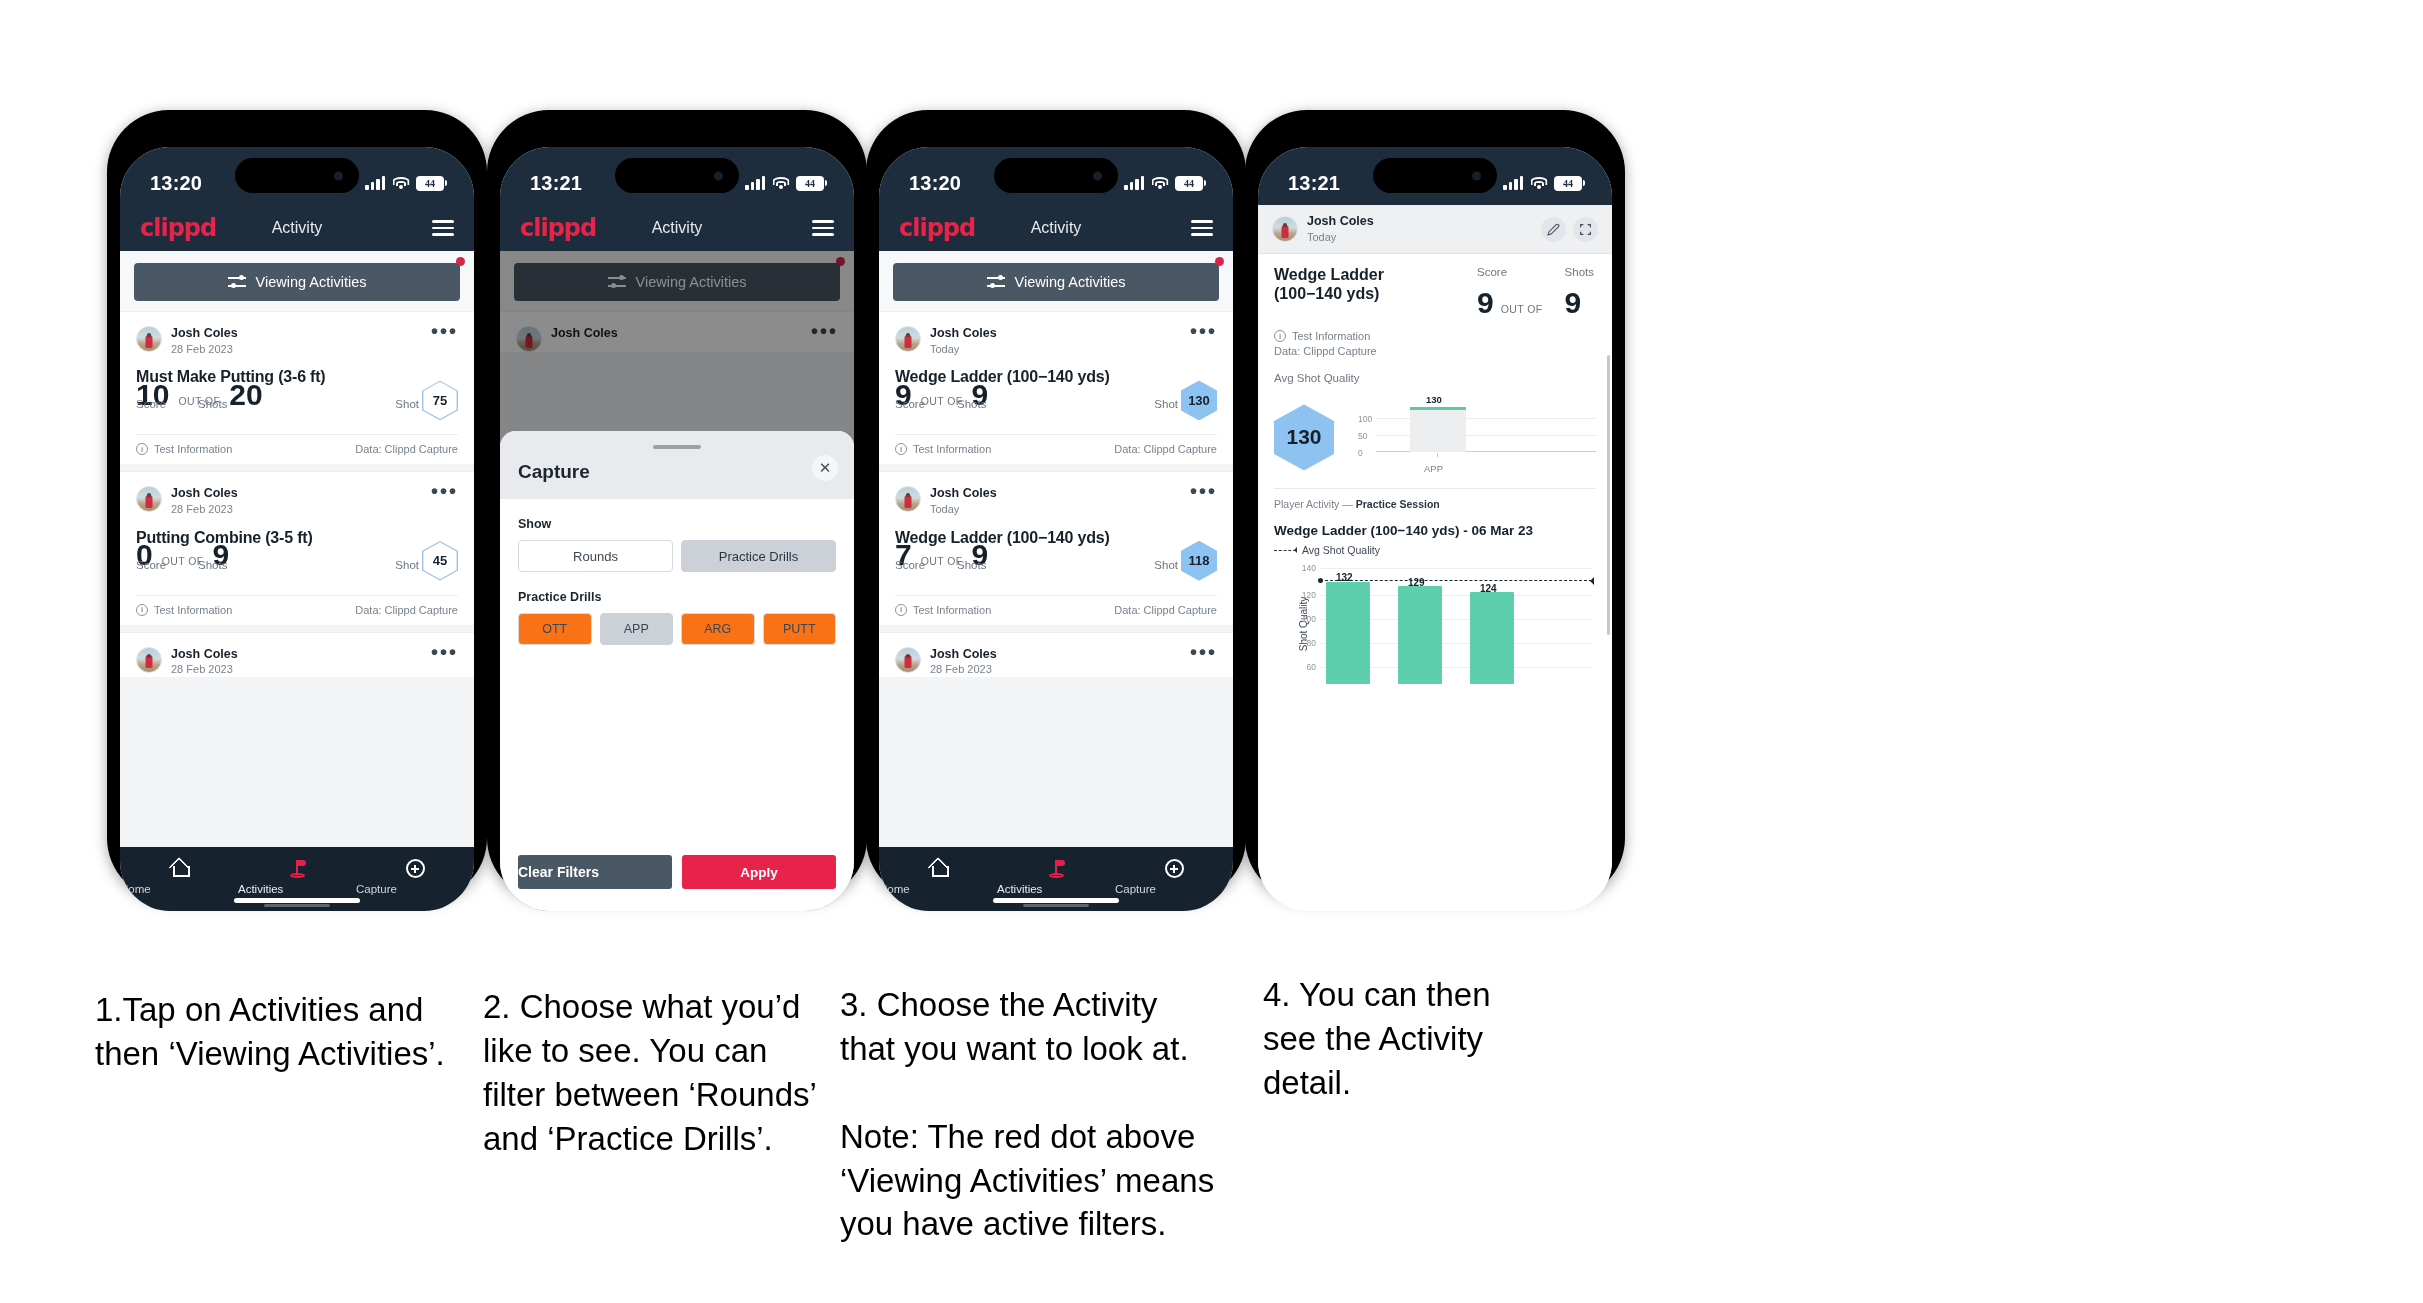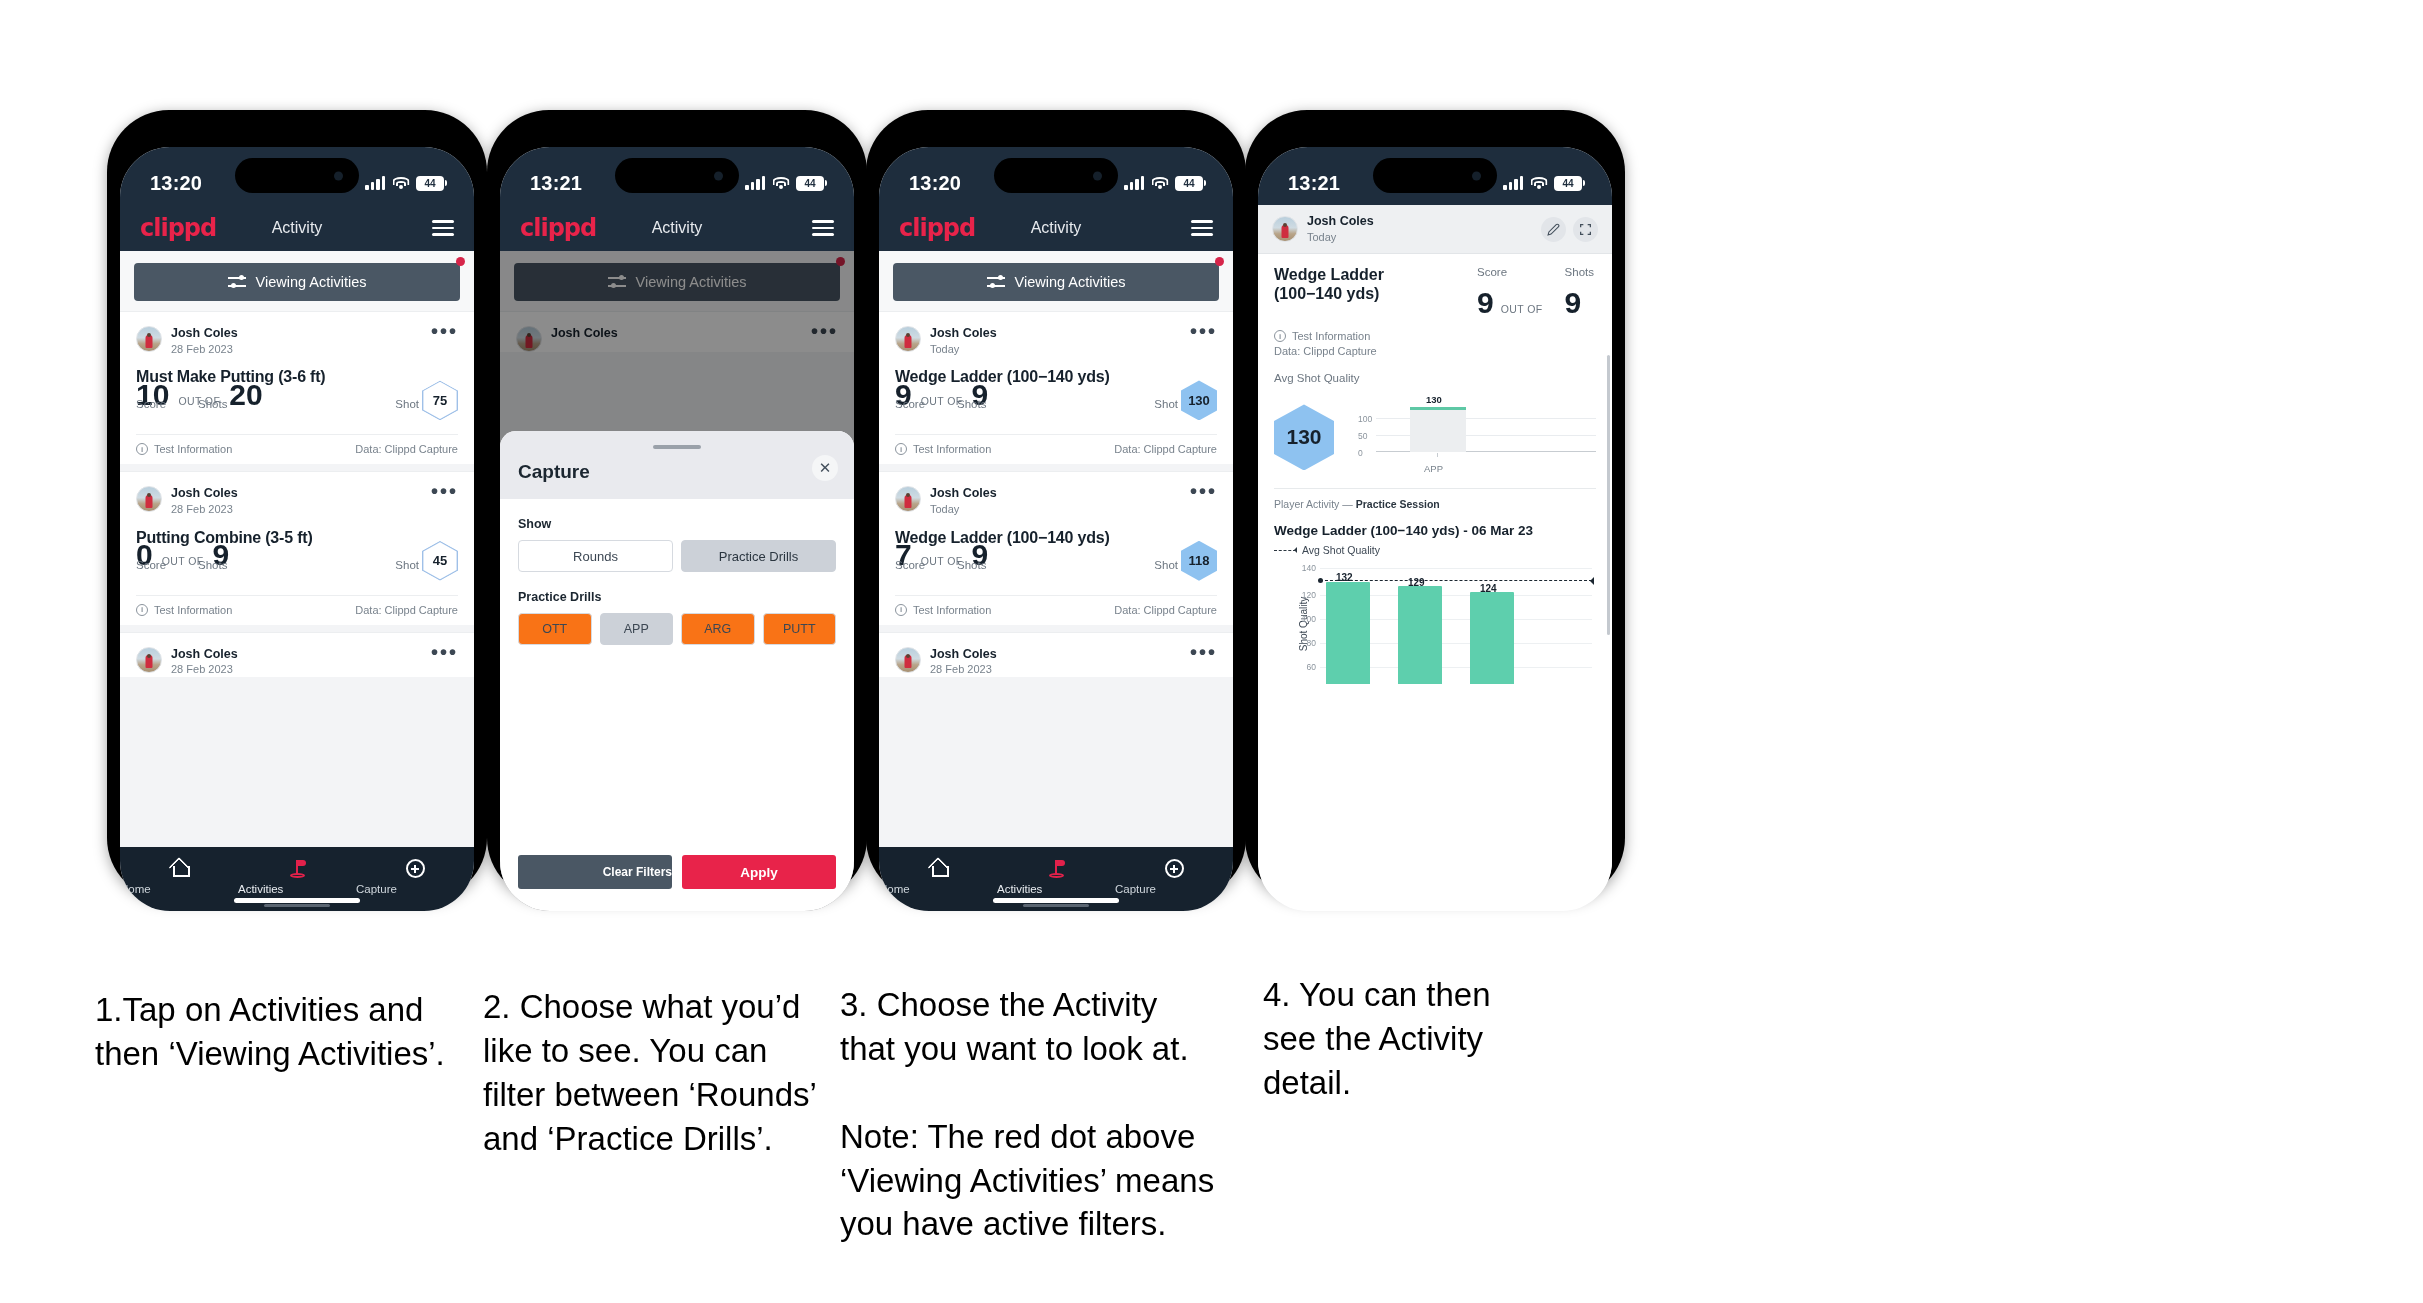--- a/index.html
+++ b/index.html
@@ -54,21 +54,21 @@
   .bars i:nth-child(3){height:11px}
   .bars i:nth-child(4){height:14px}
   .wifi { width:17px;height:13px; position:relative; }
   .wifi span{position:absolute;border:2px solid #fff;border-bottom:none;border-radius:50% 50% 0 0;left:50%;transform:translateX(-50%)}
   .wifi span:nth-child(1){width:17px;height:8px;top:0}
   .wifi span:nth-child(2){width:10px;height:5px;top:4px}
   .wifi span:nth-child(3){width:4px;height:4px;top:8px;background:#fff;border-radius:50%;border:none}
   .batt {
     min-width:28px;height:15px;border-radius:4px;background:#fff;color:#1e2d3d;
     font-size:10px;font-weight:700;display:flex;align-items:center;justify-content:center;
-    padding:0 3px; position:relative;
+    padding:0 3px; position:relative;font-family:Liberation Serif, serif;
   }
   .batt::after{content:"";position:absolute;right:-3px;top:4px;width:2px;height:6px;background:#fff;border-radius:0 2px 2px 0}
 
   
   .appbar {
     height: 46px; background:#1e2d3d; display:flex; align-items:center;
     padding: 0 20px; flex:none; position:relative;
   }
   .brand { color:#e8234a; font-size:24px; font-weight:800; letter-spacing:-1px; font-family:"DejaVu Sans", sans-serif; }
   .appbar-title { color:#e7eaee; font-size:16px; position:absolute; left:50%; transform:translateX(-50%); }
@@ -207,22 +207,22 @@
     display:flex;align-items:center;justify-content:center; font-size:13px; color:#3c4753;
   }
   .seg.on { background:#ccd1d8; border-color:#ccd1d8; color:#2b3640; }
   .chip-row { display:flex; gap:8px; }
   .chip {
     flex:1; height:32px; border:1px solid #d6dae0; border-radius:4px; background:#f97316;
     display:flex;align-items:center;justify-content:center; font-size:12.5px; color:#3c4753;
   }
   .chip.on { background:#ccd1d8; border-color:#ccd1d8; }
   .sheet-foot { display:flex; gap:10px; padding:14px 18px 22px 18px; }
-  .btn-clear { flex:1; height:34px; background:#4a5764; color:#fff; font-size:12px; font-weight:700;
-    display:flex;align-items:center;justify-content:flex-end; border-radius:3px; }
+  .btn-clear { flex:1; height:34px; background:#4a5764; color:#fff; font-size:14px; font-weight:700;
+    display:flex;align-items:center;justify-content:flex-start; border-radius:3px; }
   .btn-apply { flex:1; height:34px; background:#e8234a; color:#fff; font-size:13.5px; font-weight:700;
     display:flex;align-items:center;justify-content:center; border-radius:3px; }
 
   
   .det-head { background:#eef0f2; display:flex; align-items:center; padding:9px 14px; border-bottom:1px solid #e2e5e8; }
   .circ-btn {
     width:25px;height:25px;border-radius:50%;background:#e2e5e9;
     display:flex;align-items:center;justify-content:center; margin-left:7px;
   }
   .det-body { background:#fff; padding:12px 16px 0 16px; }

